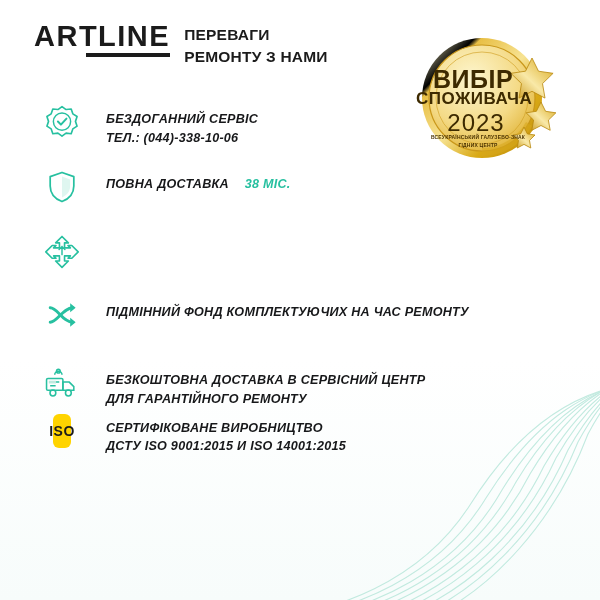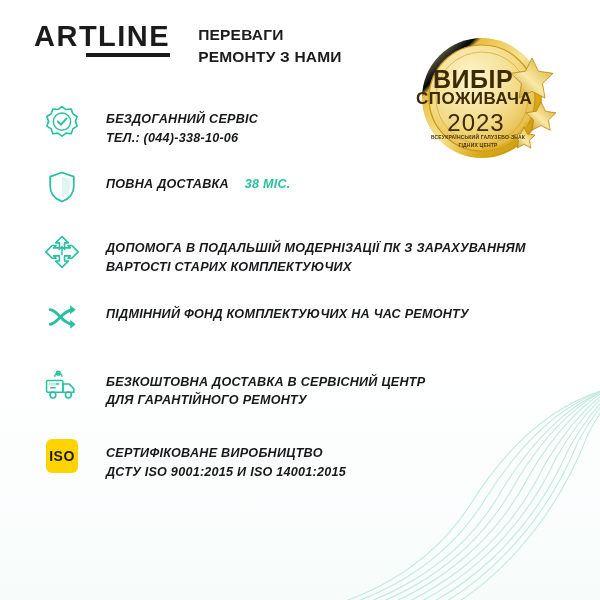--- a/index.html
+++ b/index.html
@@ -31,21 +31,21 @@
     pointer-events: none;
   }
 
   
   .header {
     position: absolute;
     left: 34px;
     top: 22px;
     display: flex;
     align-items: flex-start;
-    gap: 28px;
+    gap: 14px;
   }
   .logo {
     position: relative;
     padding-bottom: 6px;
   }
   .logo-text {
     font-family: "Liberation Sans", sans-serif;
     font-weight: bold;
     font-size: 29px;
     letter-spacing: 1.5px;
@@ -158,24 +158,24 @@
     font-style: italic;
   }
   .f-text .accent {
     color: #27c0a0;
     margin-left: 12px;
   }
   .f1 { margin-bottom: 17px; }
   .f2 { margin-bottom: 18px; }
   .f3 { margin-bottom: 18px; }
   .f4 { margin-bottom: 22px; }
-  .f5 { margin-bottom: 24px; }
+  .f5 { }
 
   .iso-box {
-    width: 32px;
+    width: 18px;
     height: 34px;
     border-radius: 6px;
     background: #ffd400;
     color: #1b1b1b;
     font-weight: bold;
     font-size: 14px;
     display: flex;
     align-items: center;
     justify-content: center;
     letter-spacing: 0.5px;
@@ -282,24 +282,20 @@
       </div>
     </div>
 
     <div class="feature f3">
       <div class="f-icon">
         <svg viewBox="0 0 44 44" width="40" height="40">
           <path d="M22 6 l7 7 h-4.2 v5.6 h6.4 l-2.6 -2.6 h4.2 l7 7 -7 7 h-4.2 l2.6 -2.6 h-6.4 v5.6 h4.2 l-7 7 -7 -7 h4.2 v-5.6 h-6.4 l2.6 2.6 h-4.2 l-7 -7 7 -7 h4.2 l-2.6 2.6 h6.4 v-5.6 h-4.2 z" fill="none" stroke="#27c0a0" stroke-width="1.8" stroke-linejoin="round"></path>
           <path d="M22 26 l0 -9 m-3.2 3.4 l3.2 -3.4 3.2 3.4" fill="none" stroke="#27c0a0" stroke-width="1.6" stroke-linecap="round"></path>
         </svg>
       </div>
-      <div class="f-text">
-        <div>ДОПОМОГА В ПОДАЛЬШІЙ МОДЕРНІЗАЦІЇ ПК З ЗАРАХУВАННЯМ</div>
-        <div>ВАРТОСТІ СТАРИХ КОМПЛЕКТУЮЧИХ</div>
-      </div>
     </div>
 
     <div class="feature f4">
       <div class="f-icon">
         <svg viewBox="0 0 44 44" width="40" height="40">
           <g stroke="#27c0a0" stroke-width="3.2" fill="none" stroke-linecap="round">
             <path d="M9 14 C 17 14 23 30 34 30"></path>
             <path d="M9 30 C 17 30 23 14 34 14"></path>
           </g>
           <path d="M31 9 l6 5 -6 5 z" fill="#27c0a0"></path>

